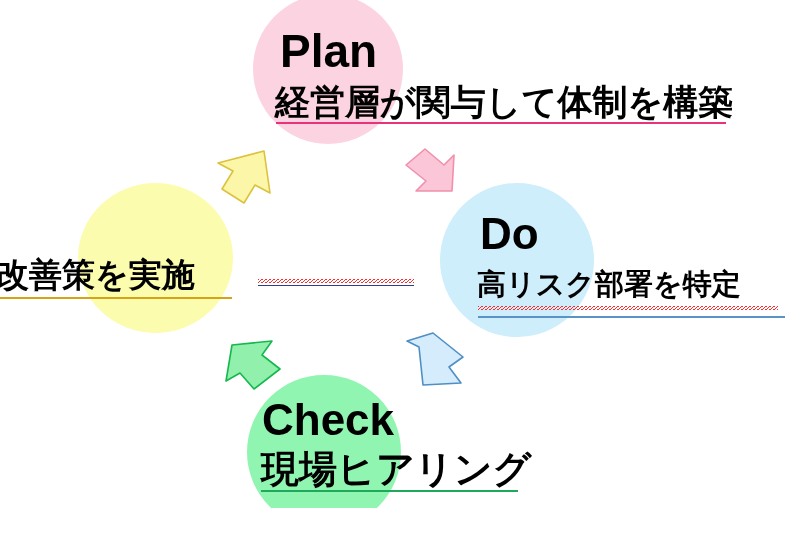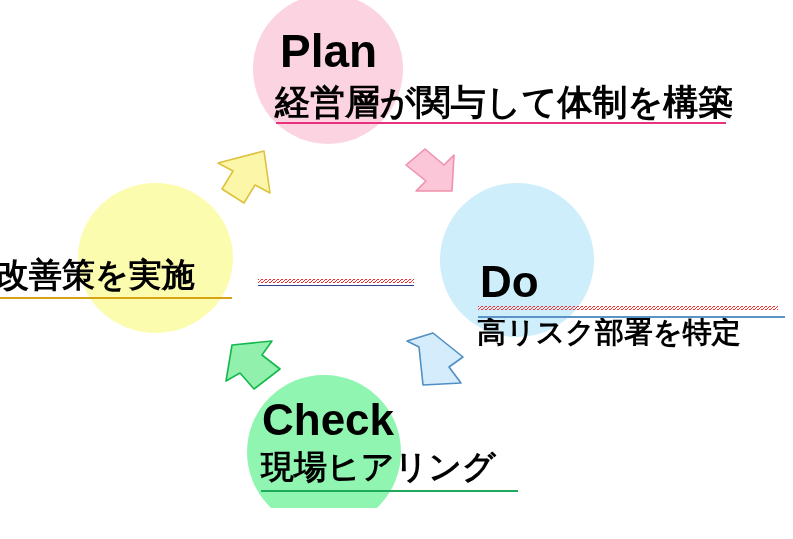--- a/index.html
+++ b/index.html
@@ -111,29 +111,29 @@
     <polygon points="22,20 62,16 52,30 70,44 44,64 30,48 16,56" fill="#90f0ac" stroke="#16b84e" stroke-width="1.6" stroke-linejoin="round"></polygon>
   </svg>
 
   <div class="node-text" style="left:280px; top:28px;">
     <div class="node-title" style="font-size:46px;">Plan</div>
     <div class="node-sub" style="font-size:35px; margin-top:10px; margin-left:-5px;">経営層が関与して体制を構築</div>
   </div>
   <div class="uline" style="left:276px; top:122px; width:450px; background:#e8327c;"></div>
 
   <div class="node-text" style="left:480px; top:212px;">
-    <div class="node-title" style="font-size:44px;margin-top:48px;">Do</div>
+    <div class="node-title" style="font-size:44px;">Do</div>
     <div class="node-sub" style="font-size:29px; margin-top:14px; margin-left:-3px;">高リスク部署を特定</div>
   </div>
   <div class="squiggle" style="left:478px; top:306px; width:300px;"></div>
   <div class="uline" style="left:478px; top:316px; width:307px; background:#5b93c6;"></div>
 
   <div class="node-text" style="left:262px; top:398px;">
     <div class="node-title" style="font-size:44px;">Check</div>
-    <div class="node-sub" style="font-size:33px; margin-top:8px; margin-left:-1px;">現場ヒアリング</div>
+    <div class="node-sub" style="font-size:38px; margin-top:8px; margin-left:-1px;">現場ヒアリング</div>
   </div>
   <div class="uline" style="left:261px; top:490px; width:257px; background:#1fa95c;"></div>
 
   <div class="node-text" style="left:-4px; top:258px;">
     <div class="node-sub" style="font-size:33px;">改善策を実施</div>
   </div>
   <div class="uline" style="left:0px; top:297px; width:232px; background:#d6a316;"></div>
 
   <div class="squiggle" style="left:258px; top:279px; width:156px;"></div>
   <div class="uline" style="left:258px; top:285px; width:156px; background:#2b3f8c; height:1px;"></div>

